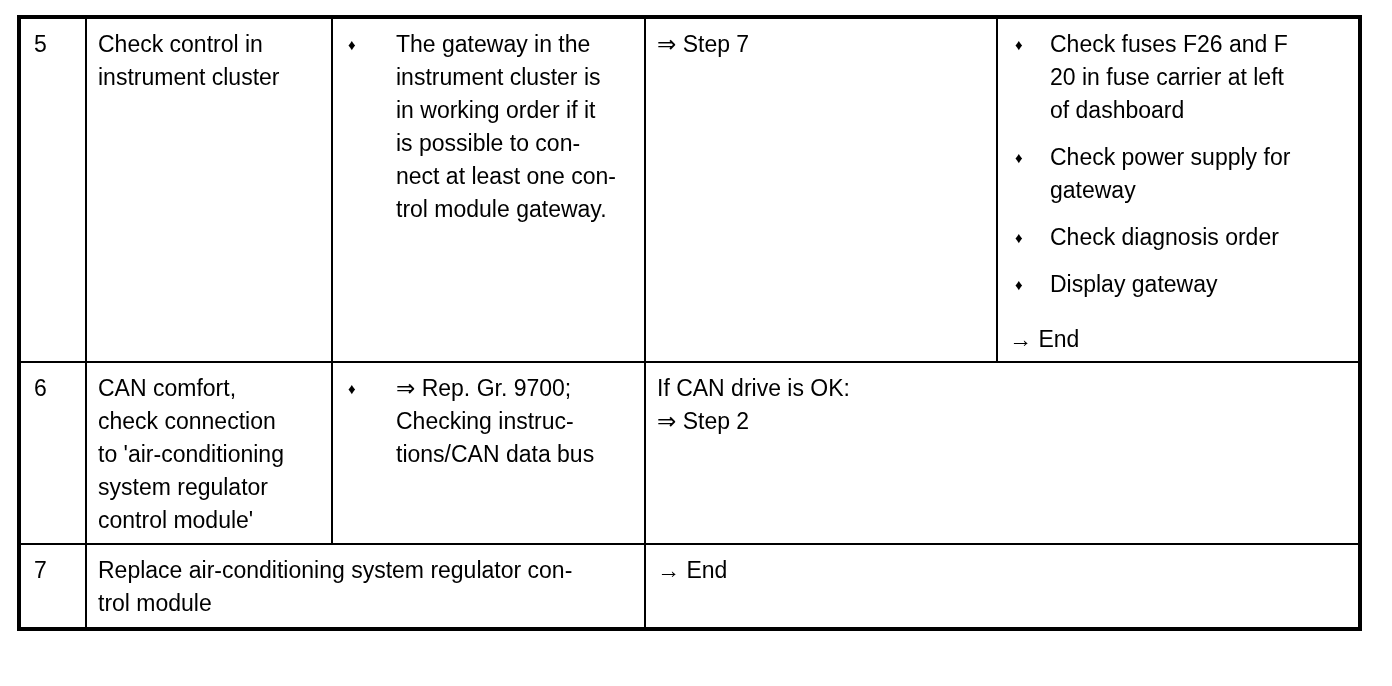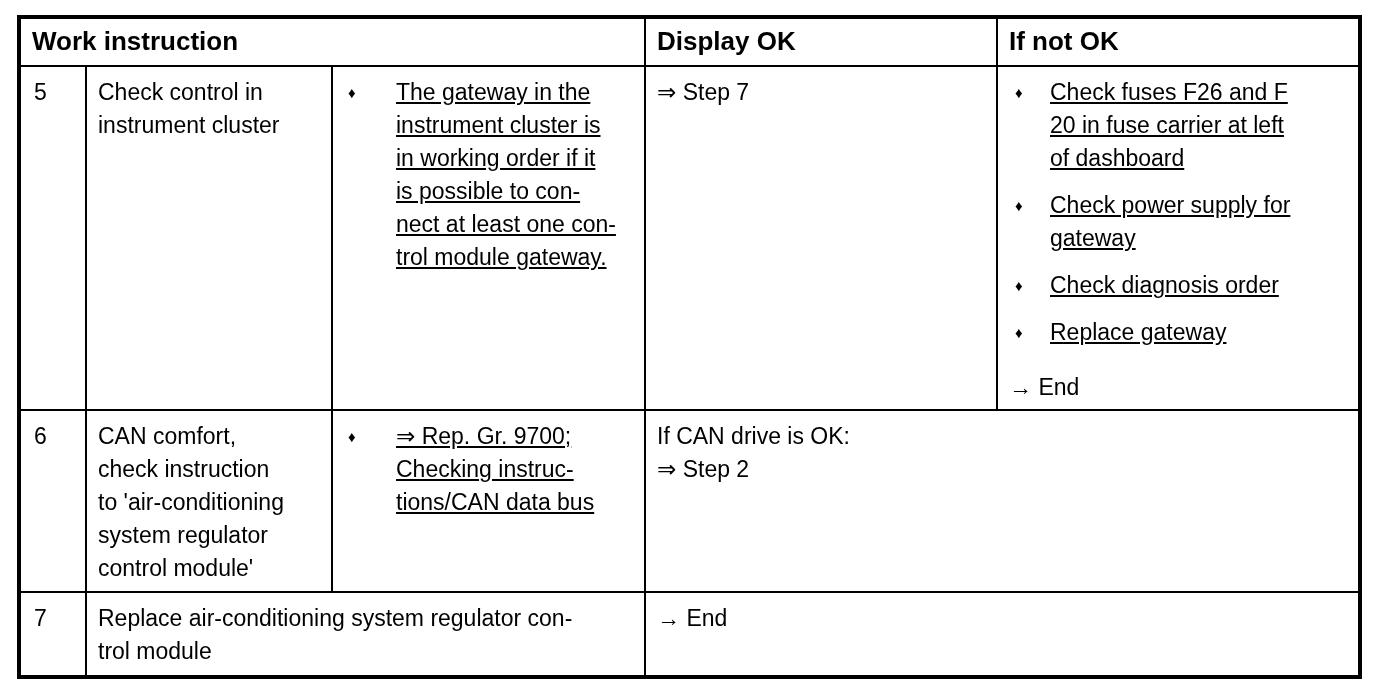--- a/index.html
+++ b/index.html
@@ -44,42 +44,37 @@
   .pre { white-space: pre-line; }
 
   .bullet-row { display: flex; align-items: flex-start; }
   .bullet {
     flex: 0 0 51px;
     padding-left: 3px;
     font-size: 15px;
     line-height: 33px;
   }
   .cell-ifnotok .bullet { flex: 0 0 41px; padding-left: 6px; }
-  .bullet-text { flex: 1; text-decoration: underline; }
+  .bullet-text { flex: 1; }
   .bullet-row + .bullet-row { margin-top: 14px; }
   .end-line { margin-top: 22px; }
 </style>
 </head>
 <body>
 
 <table class="wi-table">
   <colgroup>
     <col style="width:67px">
     <col style="width:246px">
     <col style="width:313px">
     <col style="width:352px">
     <col style="width:363px">
   </colgroup>
 
   <tbody>
-      <tr class="row-header">
-    <th colspan="3">Work instruction</th>
-    <th>Display OK</th>
-    <th>If not OK</th>
-  </tr>
 
   <tr class="row-step5">
     <td class="cell-num">5</td>
     <td class="pre">Check control in
 instrument cluster</td>
     <td class="cell-details">
       <div class="bullet-row">
         <span class="bullet">♦</span>
         <span class="bullet-text pre">The gateway in the
 instrument cluster is
@@ -101,30 +96,30 @@
         <span class="bullet">♦</span>
         <span class="bullet-text pre">Check power supply for
 gateway</span>
       </div>
       <div class="bullet-row">
         <span class="bullet">♦</span>
         <span class="bullet-text pre">Check diagnosis order</span>
       </div>
       <div class="bullet-row">
         <span class="bullet">♦</span>
-        <span class="bullet-text pre">Replace gateway</span>
+        <span class="bullet-text pre">Display gateway</span>
       </div>
       <div class="end-line pre">→ End</div>
     </td>
   </tr>
 
   <tr class="row-step6">
     <td class="cell-num">6</td>
     <td class="pre">CAN comfort,
-check instruction
+check connection
 to 'air-conditioning
 system regulator
 control module'</td>
     <td class="cell-details">
       <div class="bullet-row">
         <span class="bullet">♦</span>
         <span class="bullet-text pre">⇒ Rep. Gr. 9700;
 Checking instruc-
 tions/CAN data bus</span>
       </div>

